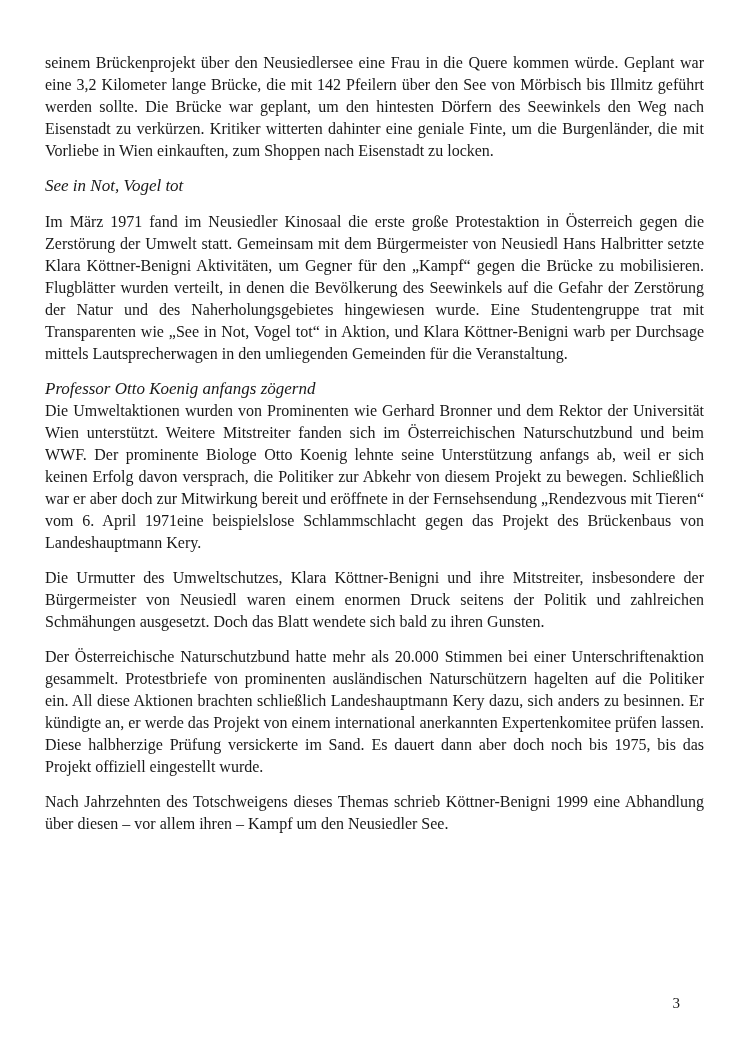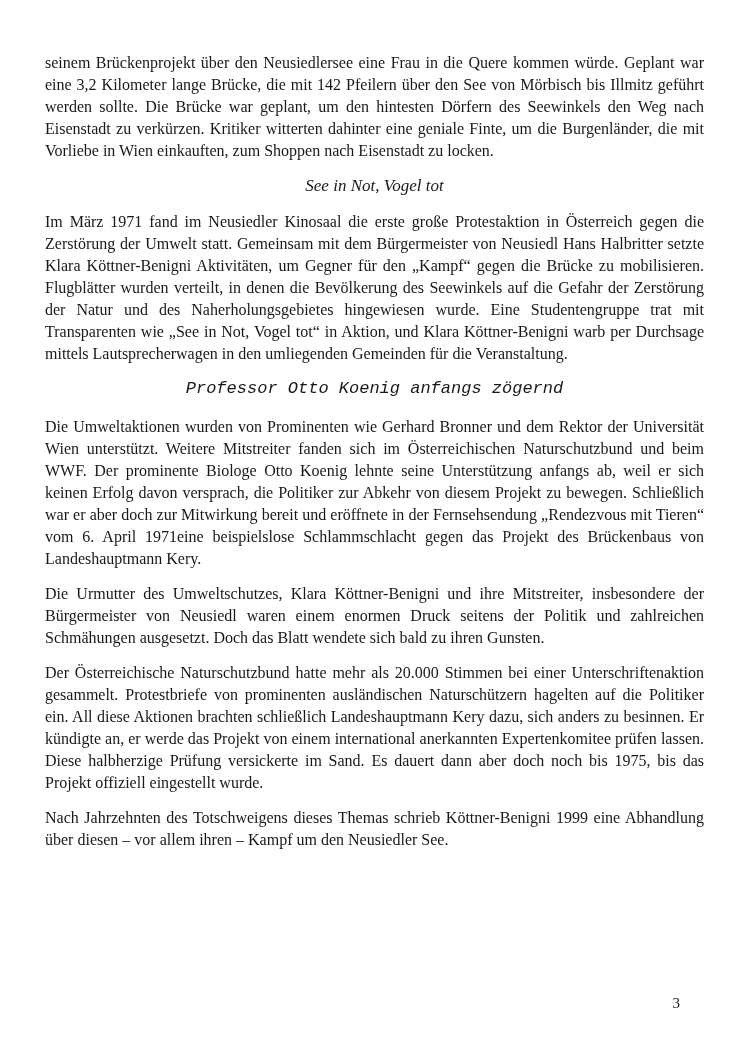--- a/index.html
+++ b/index.html
@@ -29,28 +29,27 @@
   .para {
     margin: 0 0 13px 0;
     text-align: justify;
     text-justify: inter-word;
   }
   .heading {
     font-size: 17px;
     font-style: italic;
     font-weight: normal;
     line-height: 22px;
-    text-align: center;
+    text-align: left;
   }
   .heading.gap-after {
     margin: 9px 0 14px 0;
   }
   .heading.tight {
-    margin: 9px 0 16px 0;
-    font-family: Liberation Mono, monospace;
+    margin: 9px 0 0 0;
   }
   .page-number {
     position: absolute;
     right: 68px;
     top: 992px;
     font-size: 15px;
     color: #181818;
   }
 </style>
 </head>

